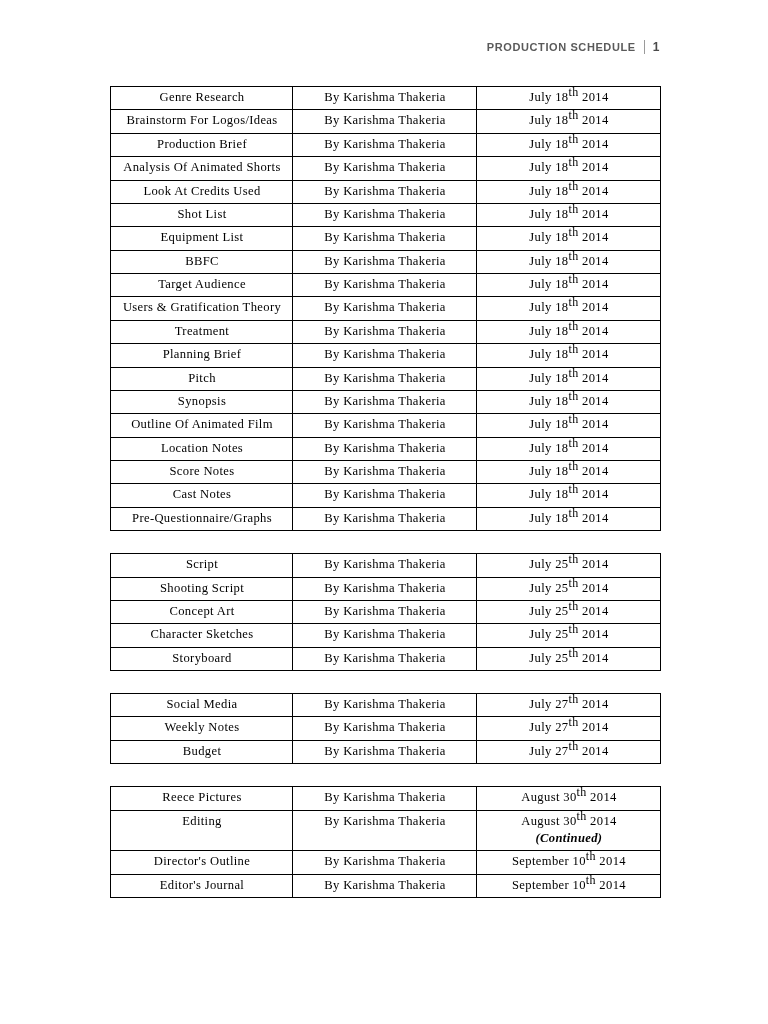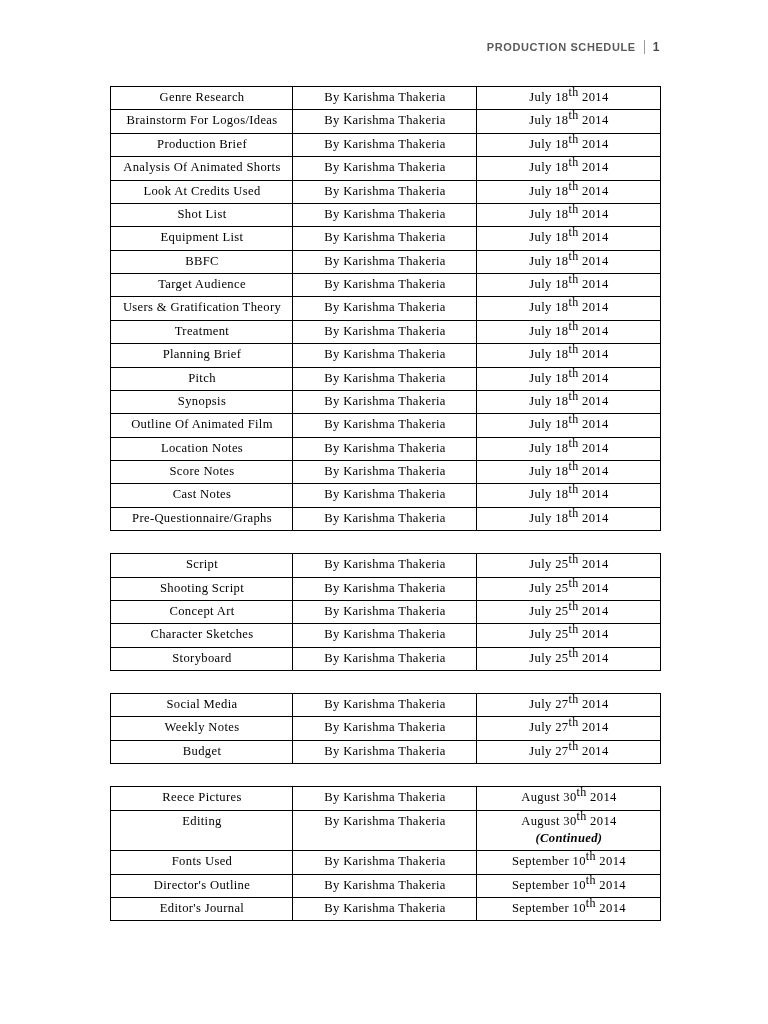--- a/index.html
+++ b/index.html
@@ -268,31 +268,26 @@
             <td>Reece Pictures</td>
             <td>By Karishma Thakeria</td>
             <td><span>August 30</span><sup>th</sup><span> 2014</span></td>
           </tr>
           <tr>
             <td>Editing</td>
             <td>By Karishma Thakeria</td>
             <td><span>August 30</span><sup>th</sup><span> 2014</span><br><span class="cont">(Continued)</span></td>
           </tr>
           <tr>
-            <td>Fonts Used</td>
+            <td>Director's Outline</td>
             <td>By Karishma Thakeria</td>
             <td><span>September 10</span><sup>th</sup><span> 2014</span></td>
           </tr>
           <tr>
-            <td>Director's Outline</td>
+            <td>Editor's Journal</td>
             <td>By Karishma Thakeria</td>
             <td><span>September 10</span><sup>th</sup><span> 2014</span></td>
           </tr>
-          <tr>
-            <td>Editor's Journal</td>
-            <td>By Karishma Thakeria</td>
-            <td><span>September 10</span><sup>th</sup><span> 2014</span></td>
-          </tr>
         </tbody>
       </table>
     </div>
 
 </div>
 
 </body></html>

